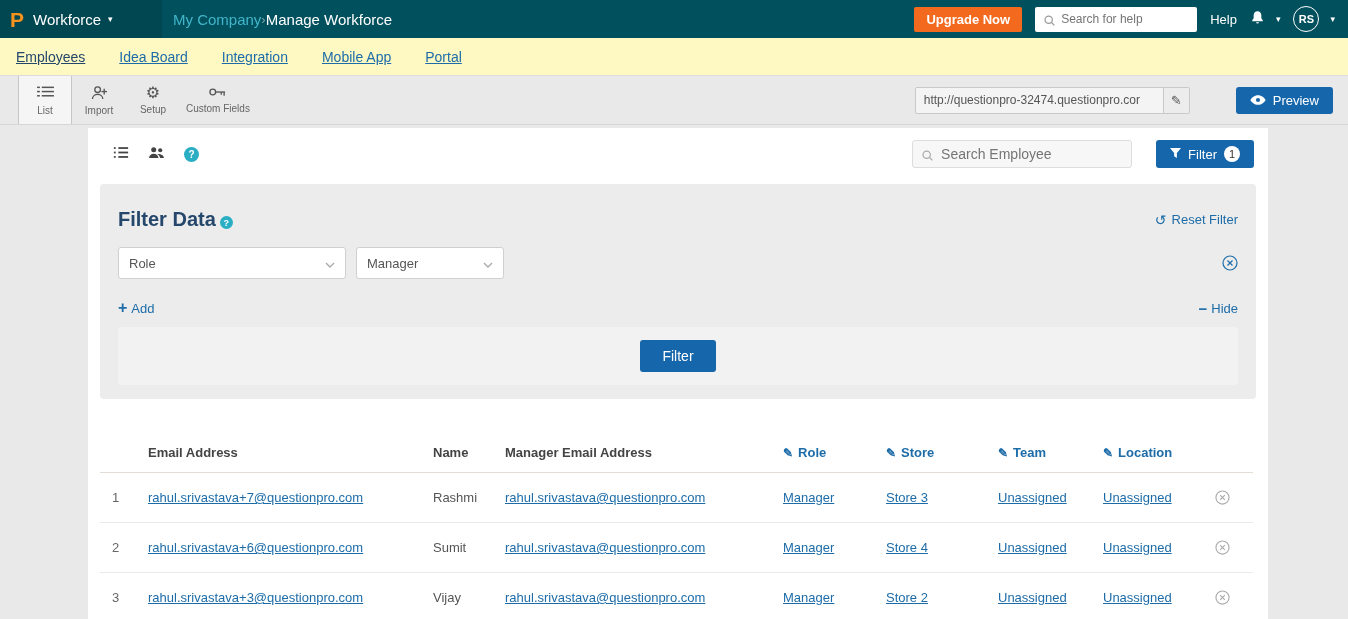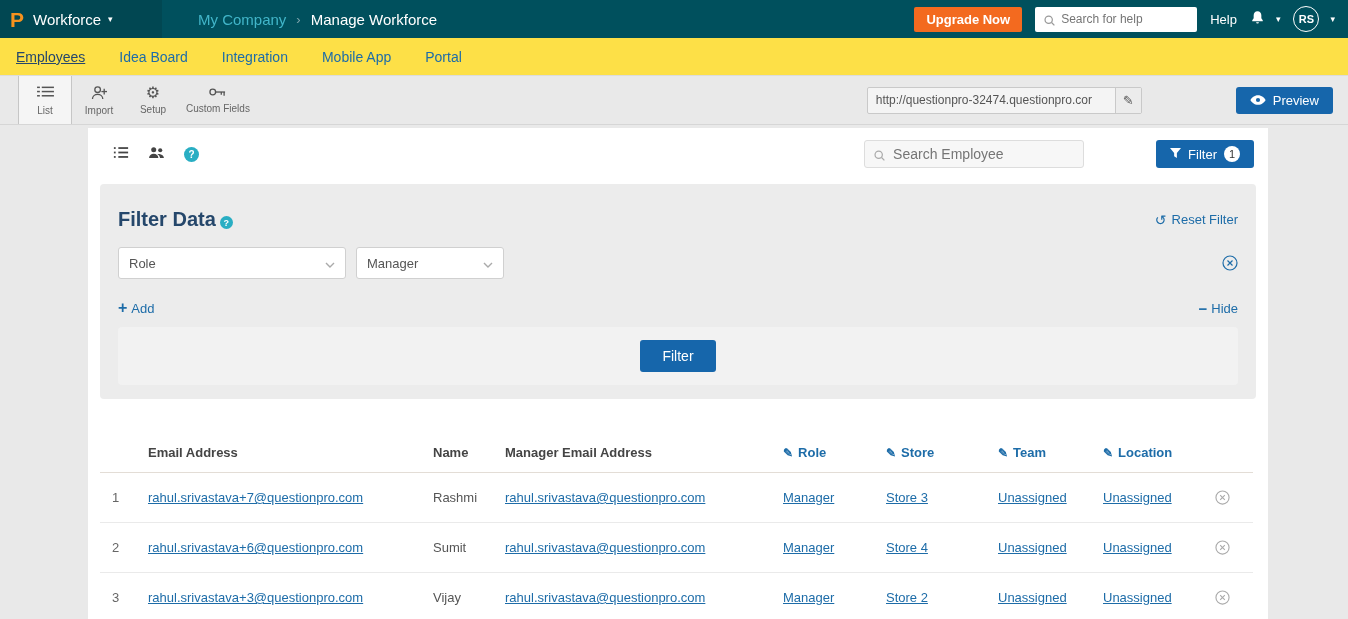--- a/index.html
+++ b/index.html
@@ -5,48 +5,48 @@
   * { box-sizing: border-box; margin: 0; padding: 0; }
   html,body { width:1348px; height:619px; overflow:hidden; }
   body { font-family:"Liberation Sans", sans-serif; background:#e9e9e9; }
 
   
   .topbar { height:38px; background:#00505d; display:flex; align-items:center; }
   .brand { width:162px; height:100%; background:#014752; display:flex; align-items:center; padding-left:10px; cursor:pointer; }
   .logo { color:#f6921e; font-size:21px; font-weight:bold; margin-right:9px; line-height:1; }
   .brand-name { color:#fff; font-size:15px; font-weight:normal; }
   .caret { color:#fff; font-size:9px; margin-left:7px; }
-  .crumbs { display:flex; align-items:center; gap:10px; margin-left:36px; }
+  .crumbs { display:flex; align-items:center; margin-left:11px; }
   .crumb-company { color:#41b5c9; font-size:15px; cursor:pointer; }
   .crumb-sep { color:#7fa5ad; font-size:13px; }
   .crumb-page { color:#fff; font-size:15px; }
   .topbar-right { margin-left:auto; display:flex; align-items:center; gap:13px; padding-right:13px; }
   .upgrade-btn { background:#f36a1f; color:#fff; font-size:13px; font-weight:bold; border:none; border-radius:2px; padding:5px 12px; cursor:pointer; }
   .help-search { position:relative; }
   .help-search input { width:162px; height:25px; border:none; border-radius:2px; background:#fff; font-size:12px; color:#555; padding:0 8px 0 26px; outline:none; font-family:"Liberation Sans", sans-serif; }
   .help-search .mag { position:absolute; left:8px; top:6px; }
   .help-label { color:#fff; font-size:13px; cursor:pointer; }
   .icon-group { display:flex; align-items:center; gap:4px; cursor:pointer; }
   .avatar { width:26px; height:26px; border:1.5px solid #fff; border-radius:50%; display:flex; align-items:center; justify-content:center; color:#fff; font-size:11px; font-weight:bold; }
 
   
-  .subnav { height:38px; background:#fde047; border-bottom:1px solid #dcdcdc; display:flex; align-items:center; gap:34px; padding-left:16px; }
-  .subnav-item { font-size:14px; color:#1d6ca8; cursor:pointer; }
+  .subnav { height:38px; background:#fef9c3; border-bottom:1px solid #dcdcdc; display:flex; align-items:center; gap:34px; padding-left:16px; }
+  .subnav-item { font-size:14px; color:#1d6ca8; cursor:pointer;text-decoration:underline; }
   .subnav-item.active { color:#25476b; text-decoration:underline; }
 
   
   .toolbar { height:49px; background:#e9e9e9; border-bottom:1px solid #d6d6d6; display:flex; align-items:stretch; padding-left:18px; }
   .tool { min-width:54px; padding:0 6px; display:flex; flex-direction:column; align-items:center; justify-content:center; gap:3px; color:#666; font-size:10px; cursor:pointer; }
   .tool.active { background:#f5f5f5; border-left:1px solid #c6c6c6; border-right:1px solid #c6c6c6; }
   .gear-glyph { font-size:16px; line-height:16px; color:#555; }
   .toolbar-right { margin-left:auto; display:flex; align-items:center; gap:46px; padding-right:15px; }
   .url-box { display:flex; align-items:center; width:275px; height:27px; border:1px solid #c9c9c9; border-radius:2px; background:#f4f4f4; overflow:hidden; }
   .url-box input { flex:1; border:none; background:transparent; font-size:12px; color:#555; padding:0 8px; outline:none; min-width:0; font-family:"Liberation Sans", sans-serif; }
   .url-edit { width:26px; align-self:stretch; display:flex; align-items:center; justify-content:center; border-left:1px solid #c9c9c9; background:#ececec; color:#555; font-size:13px; cursor:pointer; }
-  .btn-blue { background:#1666ab; color:#fff; border:none; border-radius:3px; font-size:13px; padding:6px 14px; display:flex; align-items:center; gap:7px; cursor:pointer; font-family:"Liberation Sans", sans-serif;margin-left:48px; }
+  .btn-blue { background:#1666ab; color:#fff; border:none; border-radius:3px; font-size:13px; padding:6px 14px; display:flex; align-items:center; gap:7px; cursor:pointer; font-family:"Liberation Sans", sans-serif; }
 
   
   .content { margin:3px 80px 0 88px; width:1180px; height:494px; background:#fff; overflow:hidden; }
   .icons-row { display:flex; align-items:center; padding:12px 14px 12px 25px; }
   .mini-icons { display:flex; align-items:center; gap:19px; }
   .q-circle { width:15px; height:15px; border-radius:50%; background:#29aec3; color:#fff; font-size:10px; font-weight:bold; display:flex; align-items:center; justify-content:center; cursor:pointer; }
   .icons-row-right { margin-left:auto; display:flex; align-items:center; gap:24px; }
   .emp-search { position:relative; }
   .emp-search input { width:220px; height:28px; background:#f7f7f7; border:1px solid #ddd; border-radius:3px; font-size:14px; color:#555; padding:0 8px 0 28px; outline:none; font-family:"Liberation Sans", sans-serif; }
   .emp-search .mag { position:absolute; left:9px; top:8px; }

